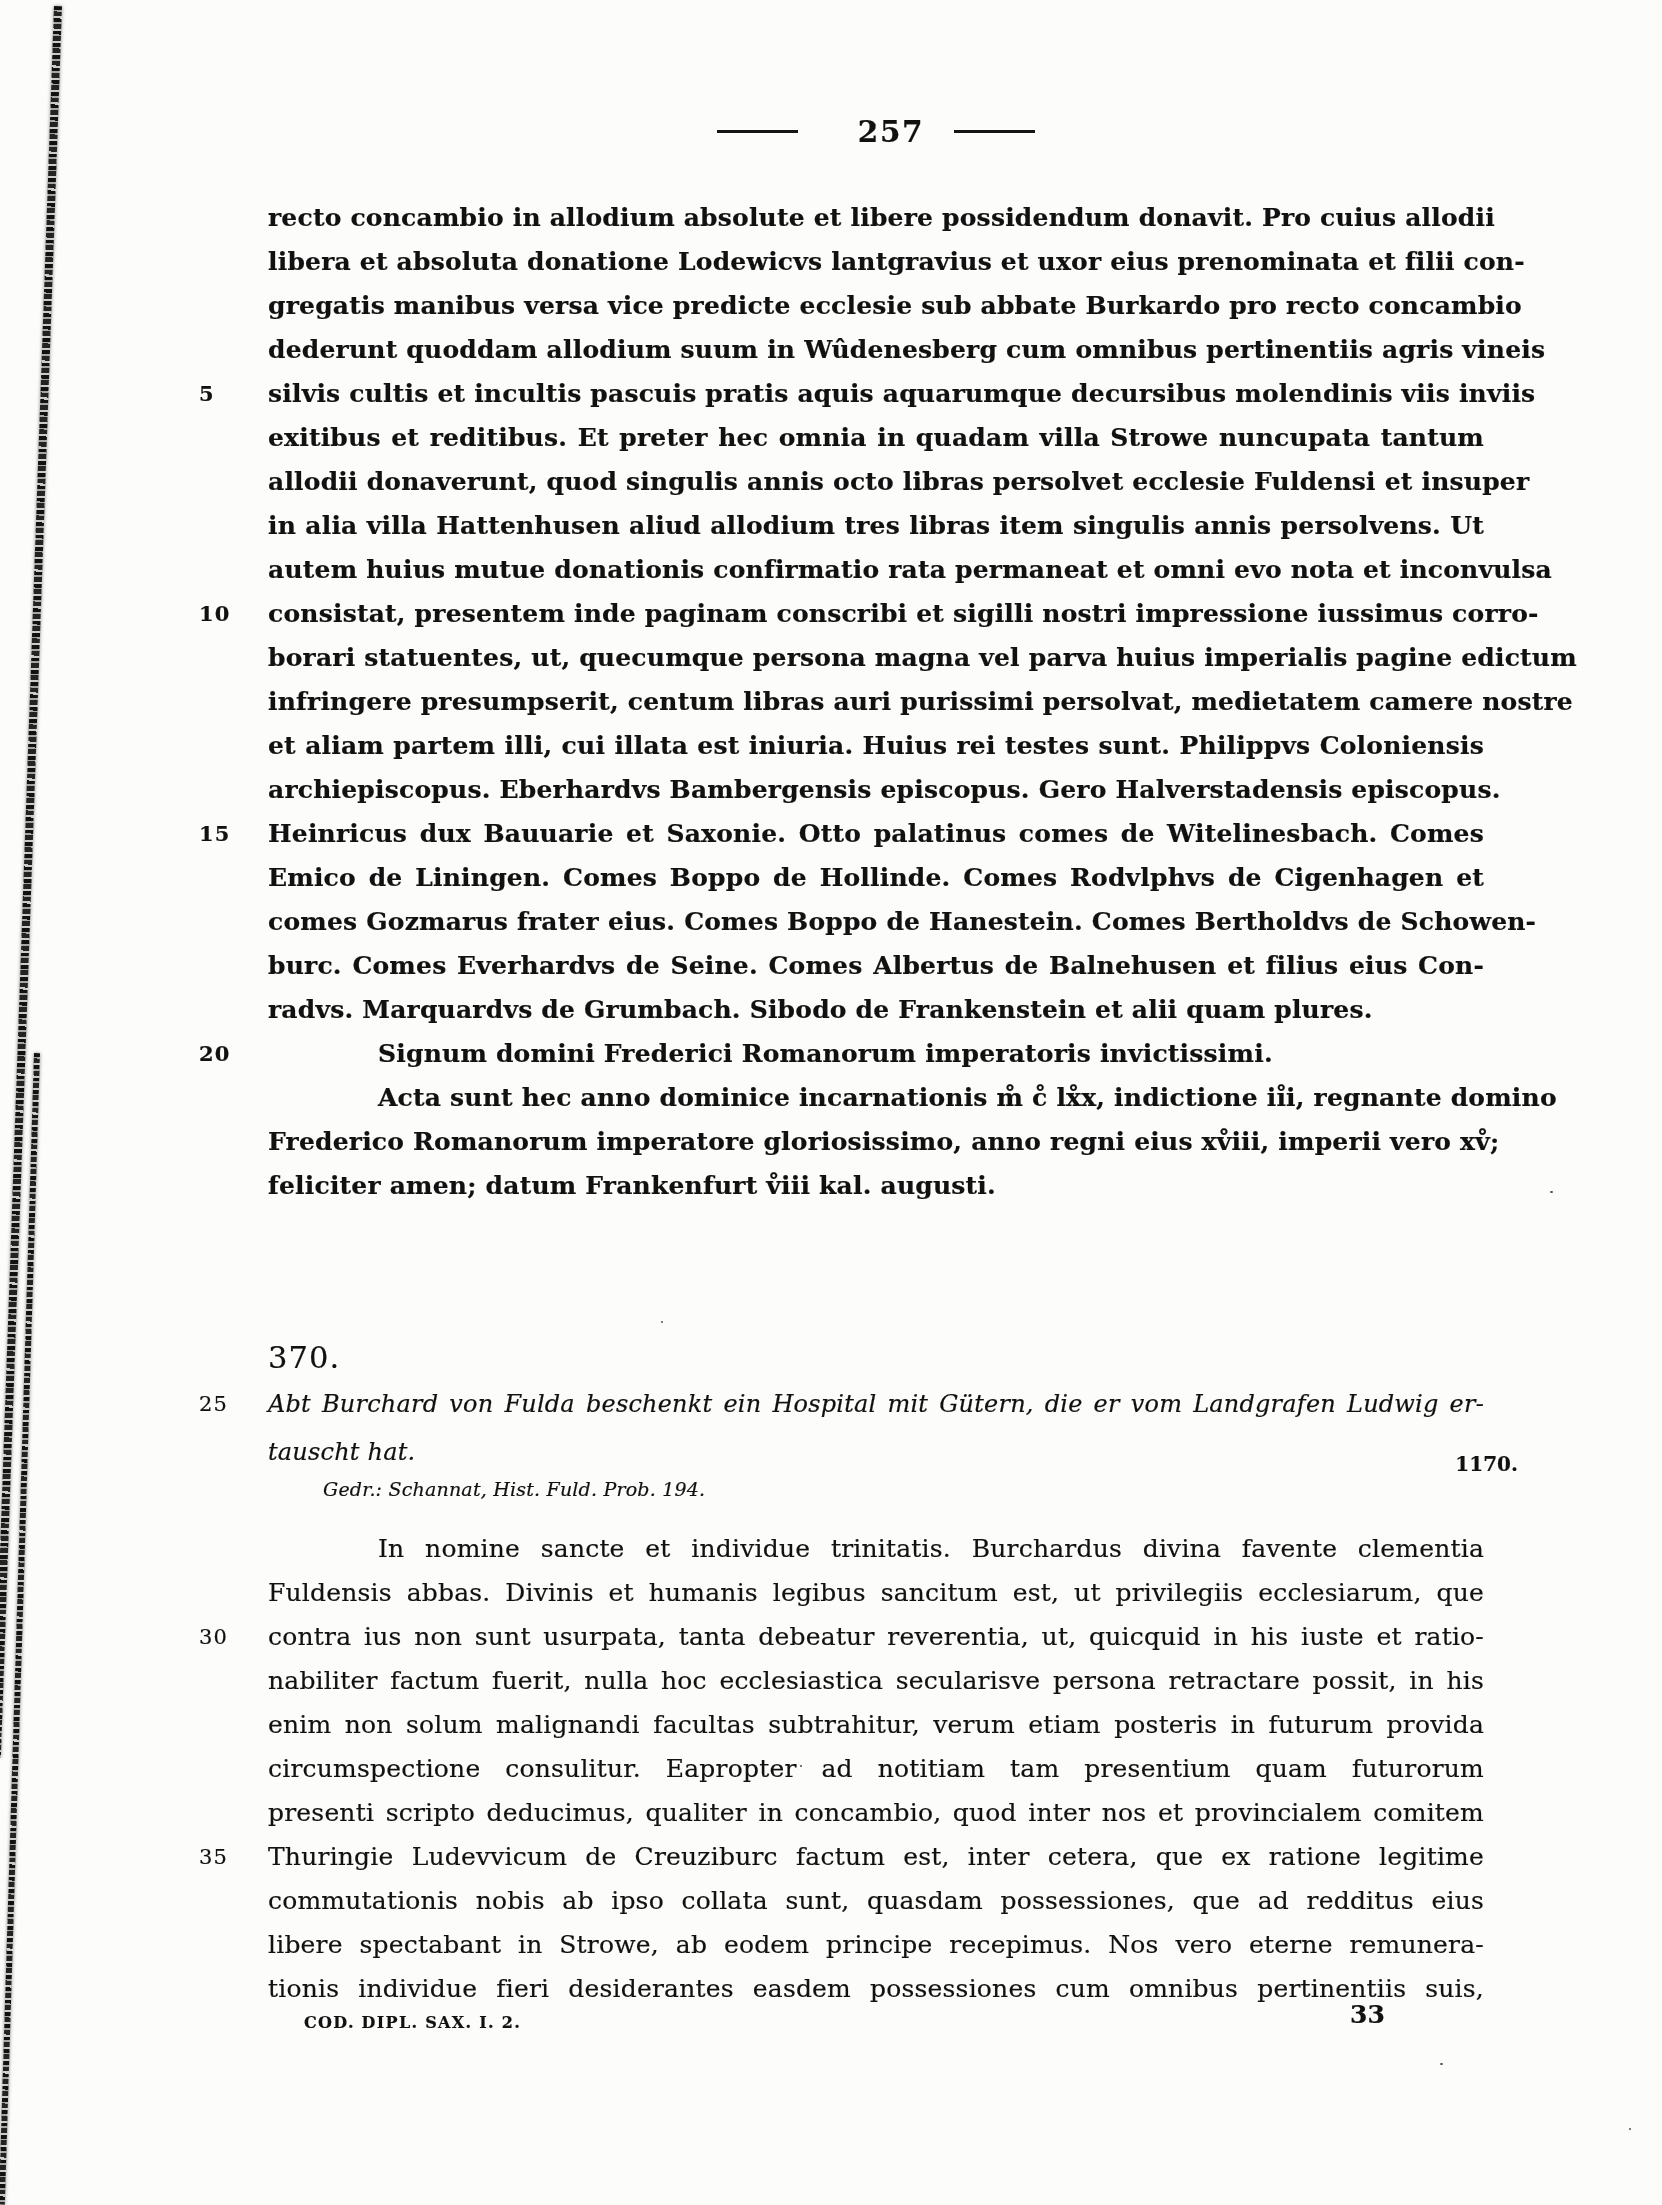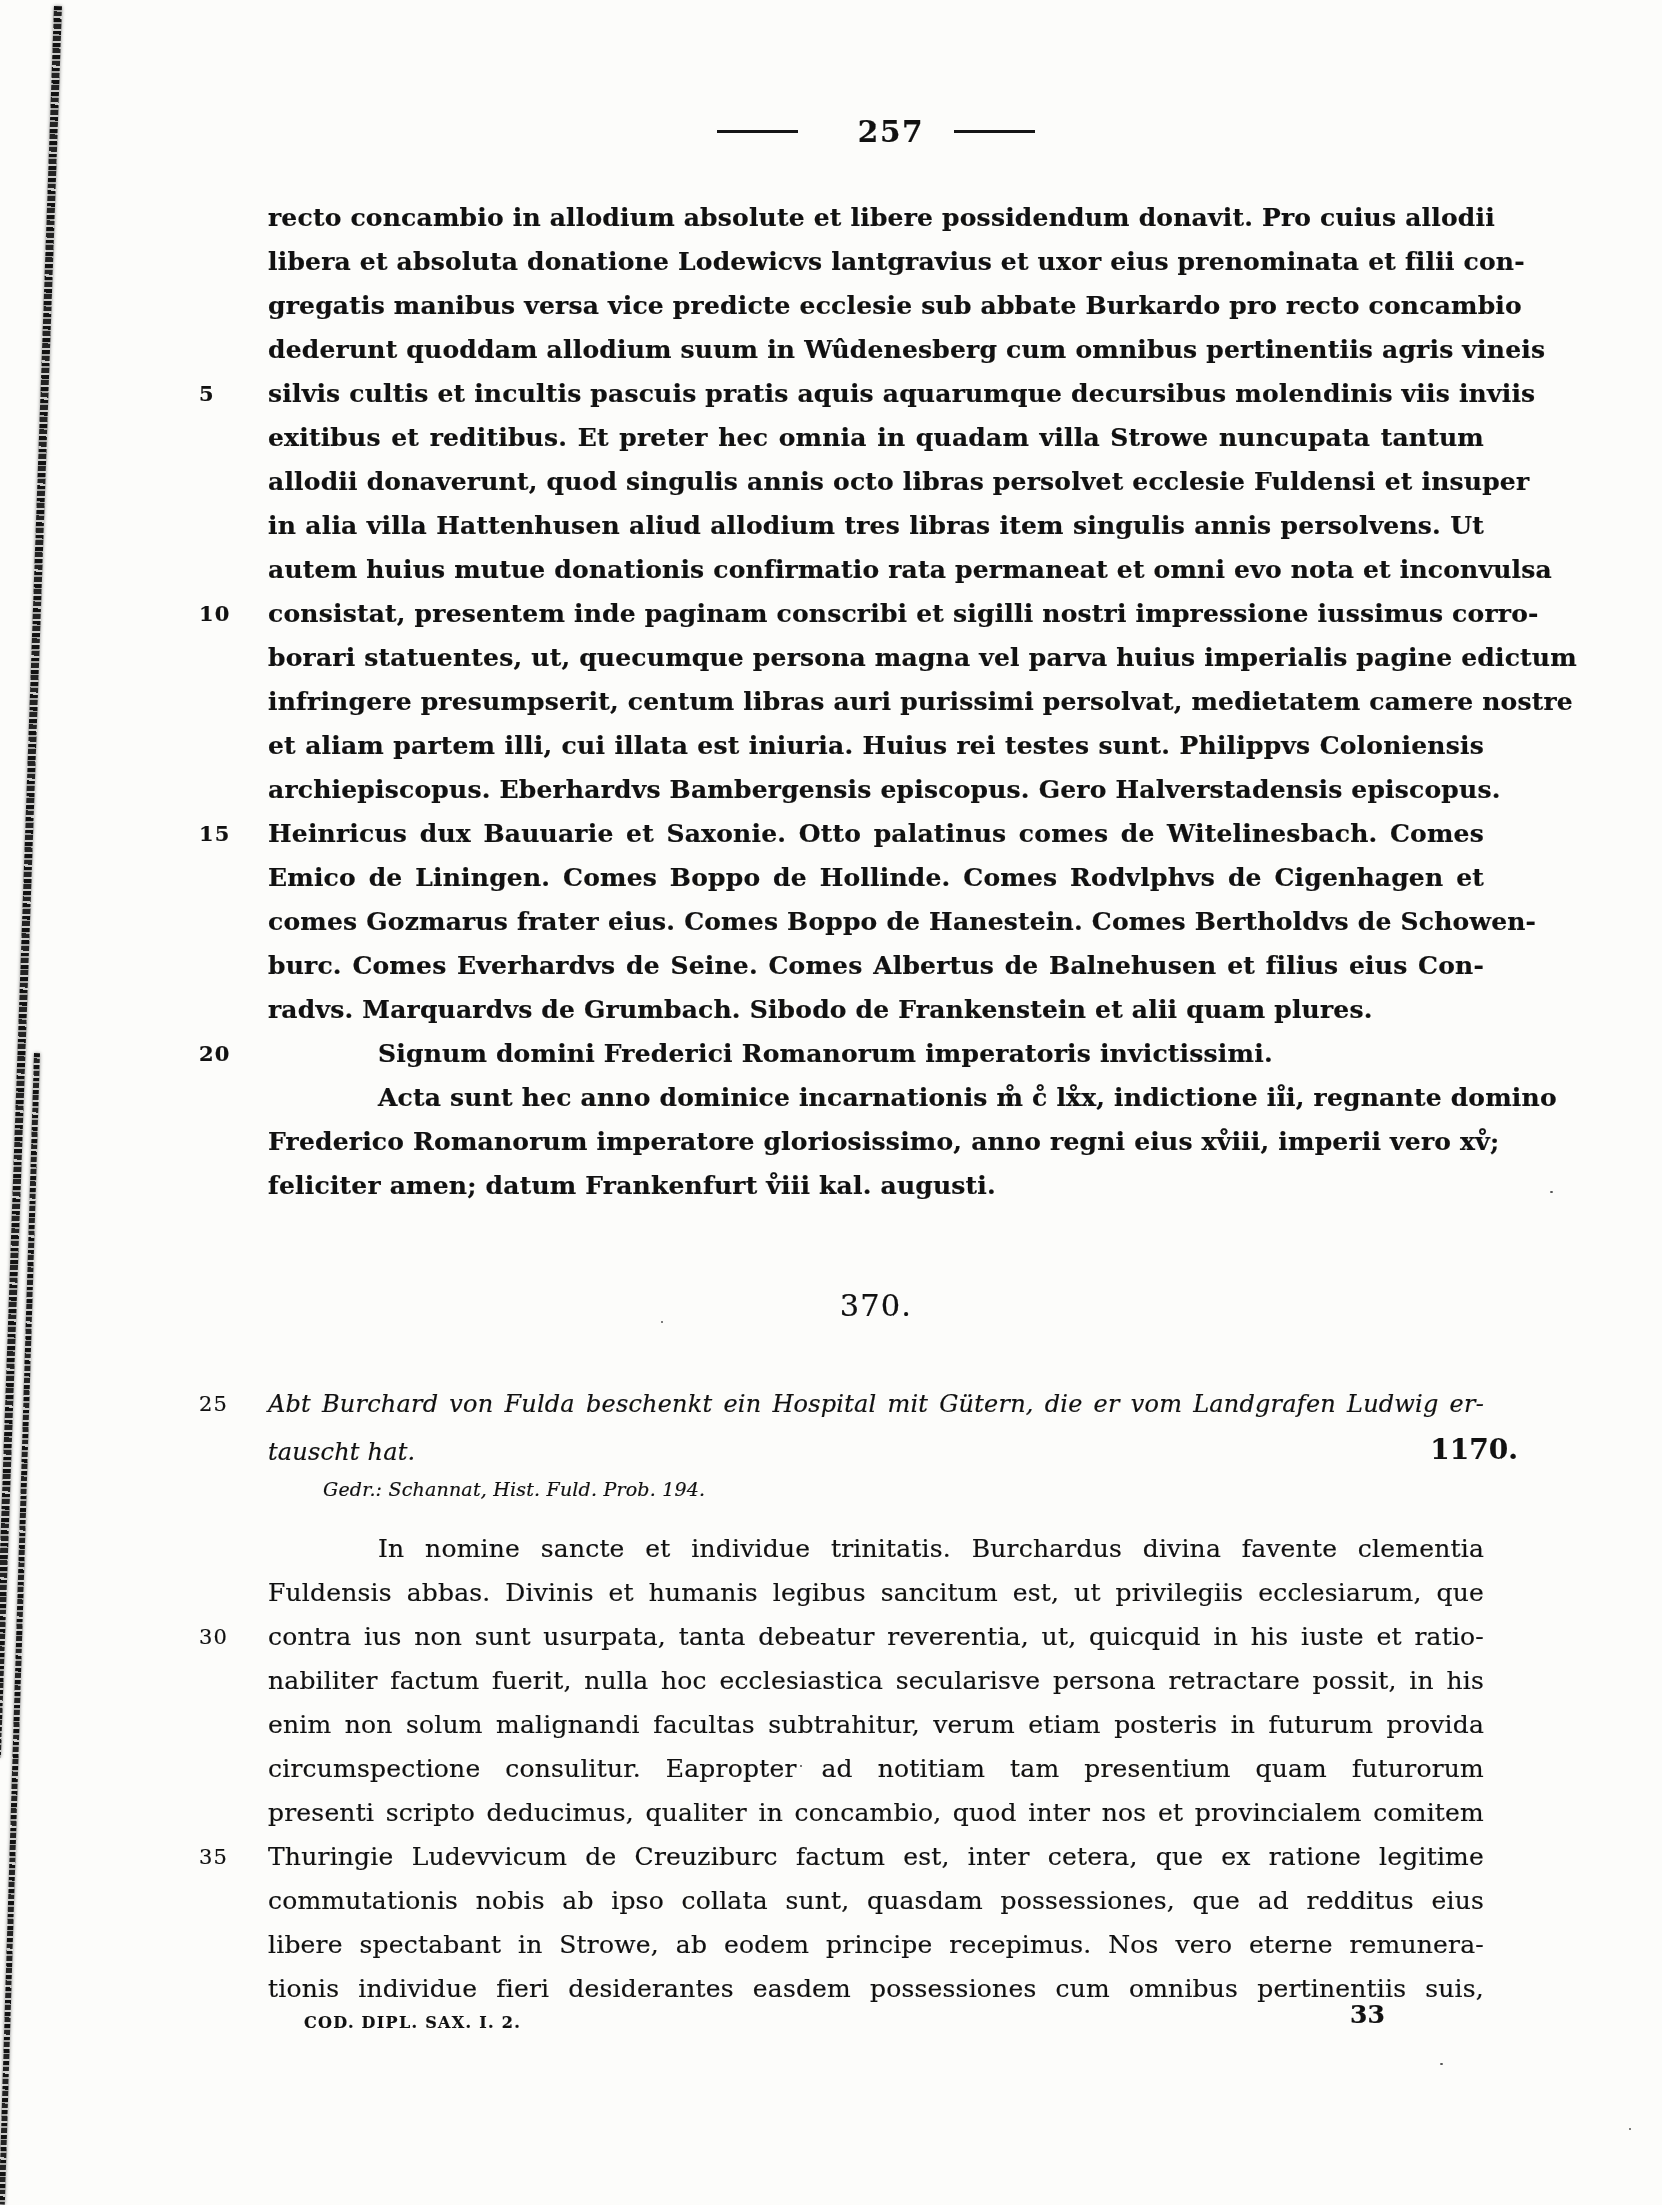--- a/index.html
+++ b/index.html
@@ -33,27 +33,27 @@
   .block1{top:196px;font-weight:bold;}
   .block2{top:1527px;}
   .line{position:relative;height:44px;line-height:44px;font-size:25px;
     letter-spacing:0.2px;text-align:justify;text-align-last:justify;text-justify:inter-word;
     white-space:nowrap;}
   .line.noj{text-align:left;text-align-last:left;}
   .line.ind{padding-left:110px;}
   .lineno{position:absolute;left:-69px;width:52px;text-align:right;
     font-size:21px;font-style:normal;letter-spacing:1.1px;}
 
-  .secheading{position:absolute;top:1284px;width:100%;text-align:center;
+  .secheading{position:absolute;top:1336px;width:100%;text-align:left;
     font-size:30.5px;line-height:44px;letter-spacing:1.1px;}
 
   .regest{position:absolute;top:1380px;width:100%;font-style:italic;}
   .regest .line{height:48px;line-height:48px;font-size:24px;}
-  .year{position:absolute;top:54px;right:-34px;
-    font-style:normal;font-weight:bold;font-size:28px;line-height:32px;}
+  .year{position:absolute;top:68px;right:-34px;
+    font-style:normal;font-weight:bold;font-size:20px;line-height:32px;}
 
   .source{position:absolute;top:1476px;width:100%;padding-left:55px;
     font-style:italic;font-size:19px;line-height:26px;letter-spacing:0.2px;}
 
   .footer-left{position:absolute;left:304px;top:2013px;
     font-size:16px;font-weight:bold;letter-spacing:1.3px;}
   .footer-right{position:absolute;left:1350px;top:2000px;
     font-size:25px;font-weight:bold;}
 </style>
 </head>

